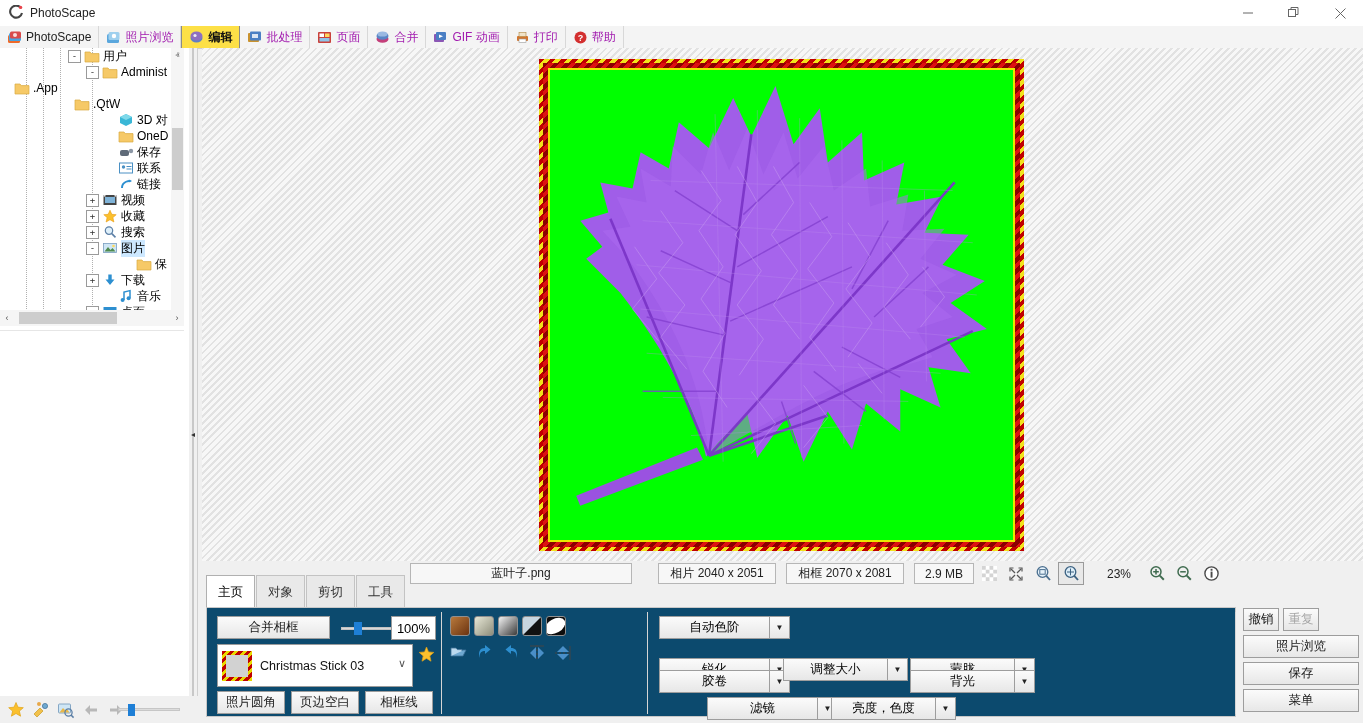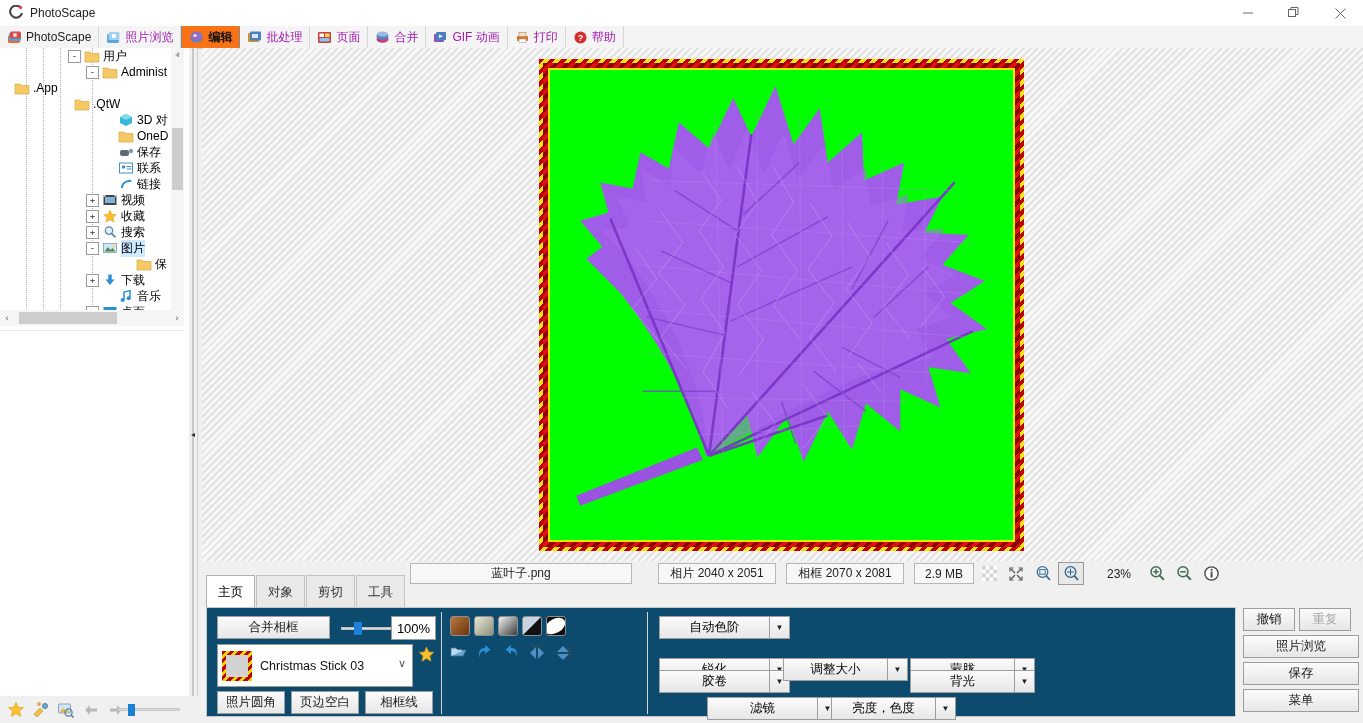--- a/index.html
+++ b/index.html
@@ -20,21 +20,21 @@
   .wbtns{position:absolute;right:0;top:0;height:26px;display:flex;}
   .wbtn{width:46px;height:26px;display:flex;align-items:center;justify-content:center;color:#5a5a5a;}
   .wbtn svg{display:block;}
 
   
   .tabstrip{position:absolute;left:0;top:26px;width:1363px;height:22px;background:#f4f4f4;
             border-bottom:1px solid #cfcfcf;display:flex;align-items:stretch;}
   .mtab{display:flex;align-items:center;gap:4px;padding:0 7px;border-right:1px solid #d8d8d8;
         color:#a21caf;font-size:12px;white-space:nowrap;}
   .mtab.first{border-left:none;color:#222;}
-  .mtab.active{color:#111;font-weight:bold;background:#f97316;
+  .mtab.active{color:#111;font-weight:bold;background:#fde047;
         border-left:1px solid #8a8a8a;border-right:1px solid #8a8a8a;}
   .mtab .gi{width:15px;height:15px;flex:0 0 15px;}
 
   
   .leftpanel{position:absolute;left:0;top:48px;width:197px;height:648px;background:#ffffff;
              border-right:1px solid #d0d0d0;}
   .tree{position:absolute;left:0;top:0;width:184px;height:262px;background:#fff;overflow:hidden;}
   .trow{position:relative;height:16px;display:flex;align-items:center;white-space:nowrap;font-size:12px;}
   .trow .exp{width:11px;height:11px;border:1px solid #9a9a9a;background:#fff;margin-right:3px;
              display:inline-flex;align-items:center;justify-content:center;font-size:9px;line-height:1;
@@ -137,21 +137,21 @@
          display:flex;align-items:center;justify-content:center;font-size:12.5px;box-sizing:border-box;}
   .ddarrow{width:20px;height:23px;border:1px solid #9d9d9d;border-left:none;background:linear-gradient(#fbfbfb,#e7e7e7);
            display:flex;align-items:center;justify-content:center;font-size:8px;color:#222;box-sizing:border-box;}
   .col1{left:452px;} .col2{left:576px;}
   .r1{top:8px;} .r2{top:50px;} .r3{top:62px;} .r4{top:89px;padding-left:48px;}
   .ddbtn.w1{width:111px;} .ddbtn.w2{width:105px;}
 
   .rightbtns{position:absolute;left:1041px;top:22px;width:116px;}
   .rb{width:116px;height:23px;margin-bottom:4px;}
   .rbrow{display:flex;gap:4px;margin-bottom:4px;}
-  .rbrow .btn{width:52px;height:23px;}
+  .rbrow .btn{width:36px;height:23px;}
 
   
   .statusbar{position:absolute;left:0;top:696px;width:197px;height:27px;background:#f0f0f0;display:flex;align-items:center;}
   .sbicon{width:18px;height:18px;margin-left:7px;}
   .sbsld{position:absolute;left:118px;top:8px;width:62px;height:11px;}
   .sbsld .track{position:absolute;left:0;top:4px;width:62px;height:3px;background:#dcdcdc;border:1px solid #c6c6c6;box-sizing:border-box;}
   .sbsld .knob{position:absolute;left:10px;top:0;width:7px;height:12px;background:#1e7fd6;}
 </style>
 </head>
 <body>

